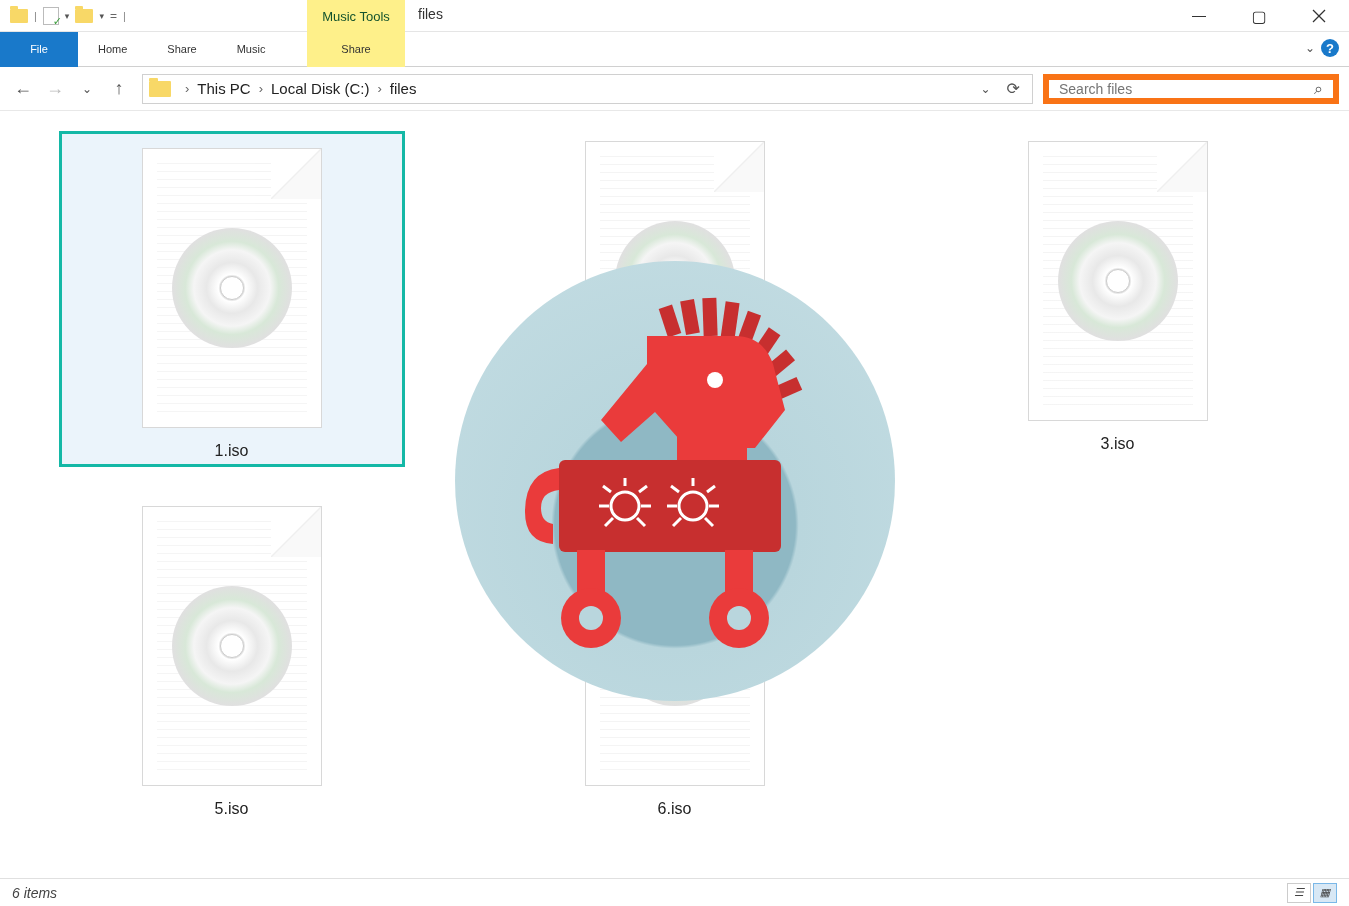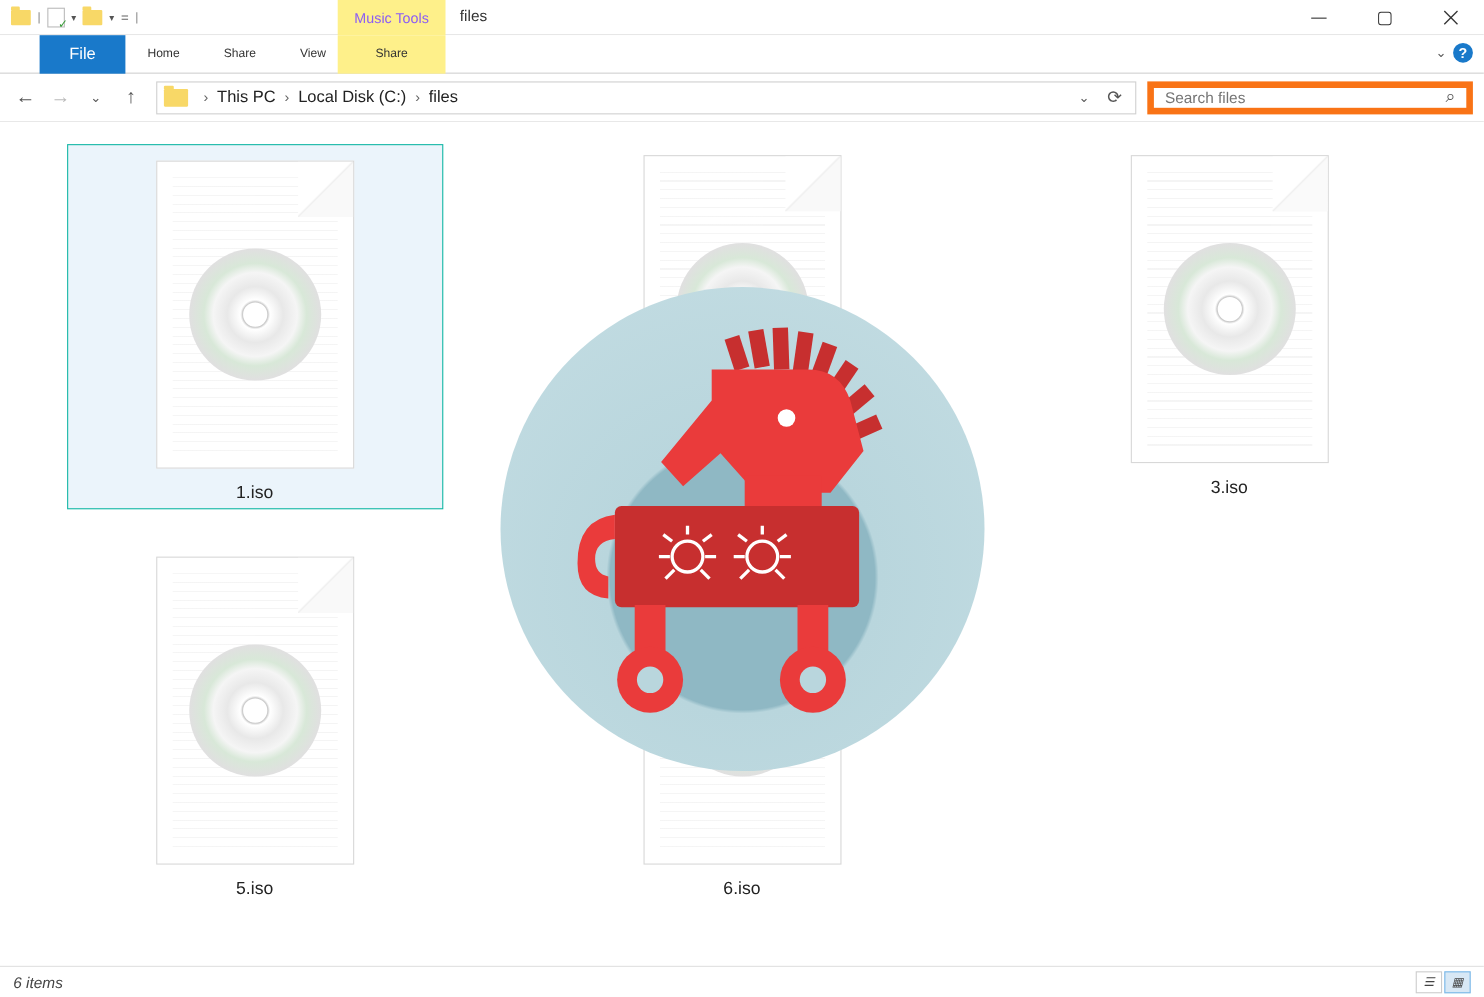--- a/index.html
+++ b/index.html
@@ -10,31 +10,31 @@
 .qat { display: flex; align-items: center; gap: 6px; padding-left: 10px; }
 .qat .folder-icon { width: 18px; height: 14px; background: #f8d867; border-radius: 1px; position: relative; }
 .qat .folder-icon::before { content: ''; position: absolute; top: -3px; left: 0; width: 8px; height: 3px; background: #f8d867; border-radius: 1px 1px 0 0; }
 .qat .sep { color: #888; font-size: 11px; }
 .qat .prop-icon { width: 16px; height: 18px; background: #fff; border: 1px solid #bbb; position: relative; }
 .qat .prop-icon::after { content: '✓'; position: absolute; bottom: -4px; right: -4px; color: #3a9d3a; font-size: 11px; }
 .qat .down { font-size: 9px; color: #555; }
 .qat .folder2 { width: 18px; height: 14px; background: #f8d867; border-radius: 1px; position: relative; }
 .qat .folder2::before { content: ''; position: absolute; top: -3px; left: 0; width: 8px; height: 3px; background: #f8d867; border-radius: 1px 1px 0 0; }
 .qat .eql { color: #666; font-size: 12px; }
-.contextual-tab-header { position: absolute; left: 307px; top: 0; height: 32px; width: 98px; background: #fef08a; display: flex; align-items: center; justify-content: center; font-size: 13px; color: #8b5cf6; }
+.contextual-tab-header { position: absolute; left: 307px; top: 0; height: 32px; width: 98px; background: #fef08a; display: flex; align-items: center; justify-content: center; font-size: 13px; color: #14532d; }
 .title-text { position: absolute; left: 418px; top: 6px; font-size: 14px; color: #333; }
 .window-controls { position: absolute; right: 0; top: 0; display: flex; height: 32px; }
 .window-controls div { width: 60px; display: flex; align-items: center; justify-content: center; font-size: 14px; color: #333; cursor: pointer; }
 .window-controls .min::before { content: ''; display: block; width: 14px; height: 1px; background: #333; }
 .window-controls .max { font-size: 16px; }
 .window-controls .close svg { width: 14px; height: 14px; }
 
 
 .ribbon { height: 35px; background: #fff; display: flex; align-items: center; border-bottom: 1px solid #d0d0d0; position: relative; }
-.ribbon .file-tab { height: 35px; width: 78px; background: #1979ca; color: #fff; display: flex; align-items: center; justify-content: center; font-size: 15px; cursor: pointer; margin-left: 36px; }
+.ribbon .file-tab { height: 35px; width: 78px; background: #1979ca; color: #fff; display: flex; align-items: center; justify-content: center; font-size: 11px; cursor: pointer; }
 .ribbon .tab { height: 35px; padding: 0 20px; display: flex; align-items: center; justify-content: center; font-size: 11px; color: #333; cursor: pointer; }
 .ribbon .contextual { background: #fef08a; width: 98px; padding: 0; position: absolute; left: 307px; }
 .ribbon .expand { position: absolute; right: 34px; top: 9px; font-size: 12px; color: #555; cursor: pointer; }
 .ribbon .help { position: absolute; right: 10px; top: 7px; width: 18px; height: 18px; border-radius: 50%; background: #1979ca; color: #fff; display: flex; align-items: center; justify-content: center; font-size: 13px; font-weight: bold; cursor: pointer; }
 
 
 .navbar { height: 44px; background: #fff; display: flex; align-items: center; padding: 0 10px; gap: 4px; border-bottom: 1px solid #e8e8e8; }
 .nav-btns { display: flex; align-items: center; gap: 6px; }
 .nav-btn { width: 26px; height: 26px; display: flex; align-items: center; justify-content: center; cursor: pointer; font-size: 18px; color: #555; }
 .nav-btn.disabled { color: #bbb; }
@@ -54,21 +54,21 @@
 
 .content { position: relative; height: 770px; background: #fff; padding: 20px 10px; display: grid; grid-template-columns: repeat(3, 1fr); grid-template-rows: repeat(2, 1fr); }
 .item { display: flex; flex-direction: column; align-items: center; justify-content: flex-start; cursor: pointer; }
 .item .thumb { width: 180px; height: 280px; background: #fff; border: 1px solid #d8d8d8; position: relative; margin-top: 10px; display: flex; align-items: center; justify-content: center; }
 .item .thumb::before { content: ''; position: absolute; top: 0; right: 0; width: 50px; height: 50px; background: linear-gradient(135deg, transparent 0%, transparent 48%, #d8d8d8 50%, #f2f2f2 52%, #f2f2f2 100%); }
 .item .thumb .lines { position: absolute; inset: 14px; background: repeating-linear-gradient(to bottom, #eee 0, #eee 1px, transparent 1px, transparent 8px); opacity: 0.6; }
 .item .thumb .lines::before { content: ''; position: absolute; top: -14px; right: -14px; width: 50px; height: 50px; background: #fff; }
 .item .disc { width: 120px; height: 120px; border-radius: 50%; background: radial-gradient(circle, #fff 0%, #fff 12%, #ddd 14%, #fff 16%, #e8e8e8 30%, #f5f5f5 45%, #d8e8d8 55%, #e0e0e0 70%, #f0f0f0 100%); position: relative; z-index: 2; }
 .item .disc::after { content: ''; position: absolute; top: 50%; left: 50%; width: 22px; height: 22px; border-radius: 50%; background: #fff; border: 1px solid #ccc; transform: translate(-50%, -50%); }
 .item .label { margin-top: 14px; font-size: 16px; color: #222; }
-.item.selected .thumb-wrap { border: 1px solid #14b8a6; background: rgba(120, 180, 230, 0.15); padding: 4px 80px; }
+.item.selected .thumb-wrap { border: 3px solid #14b8a6; background: rgba(120, 180, 230, 0.15); padding: 4px 80px; }
 .item .thumb-wrap { display: flex; flex-direction: column; align-items: center; }
 
 
 .overlay { position: absolute; left: 50%; top: 48%; transform: translate(-50%, -50%); width: 440px; height: 440px; z-index: 10; }
 .overlay .circle { width: 100%; height: 100%; border-radius: 50%; background: radial-gradient(circle at 50% 60%, #8fb8c4 0%, #8fb8c4 35%, #b9d6dd 36%, #c4dde3 100%); position: relative; overflow: hidden; }
 .overlay .horse { position: absolute; left: 50%; top: 48%; transform: translate(-50%, -50%); }
 
 
 .statusbar { position: absolute; bottom: 0; left: 0; right: 0; height: 28px; background: #fff; border-top: 1px solid #e0e0e0; display: flex; align-items: center; padding: 0 12px; font-size: 14px; color: #444; font-style: italic; }
 .statusbar .views { margin-left: auto; display: flex; gap: 2px; }
@@ -100,21 +100,21 @@
           <line x1="13" y1="1" x2="1" y2="13" stroke="#333" stroke-width="1.2"></line>
         </svg>
     </div>
   </div>
 </div>
 
 <div class="ribbon">
   <div class="file-tab">File</div>
   <div class="tab">Home</div>
   <div class="tab">Share</div>
-  <div class="tab">View</div>
+  <div class="tab">Music</div>
   <div class="tab contextual">Share</div>
   <div class="expand">⌄</div>
   <div class="help">?</div>
 </div>
 
 <div class="navbar">
   <div class="nav-btns">
     <div class="nav-btn">←</div>
     <div class="nav-btn disabled">→</div>
     <div class="nav-btn small">⌄</div>

